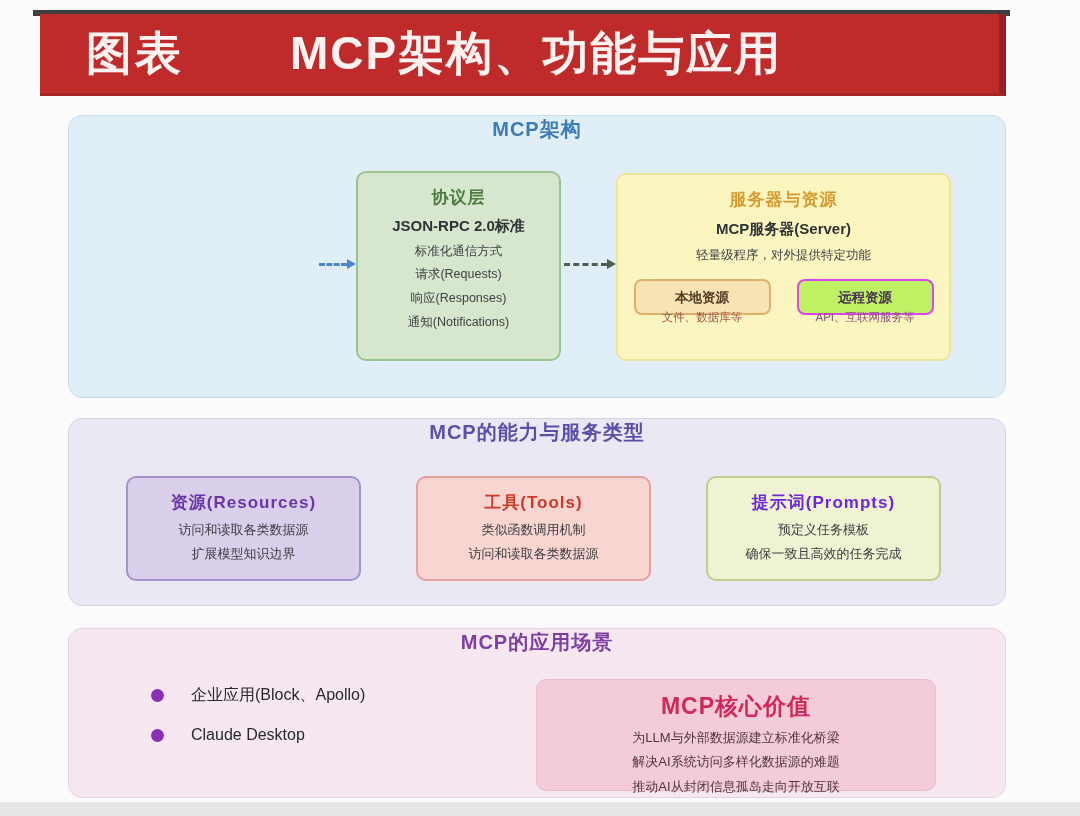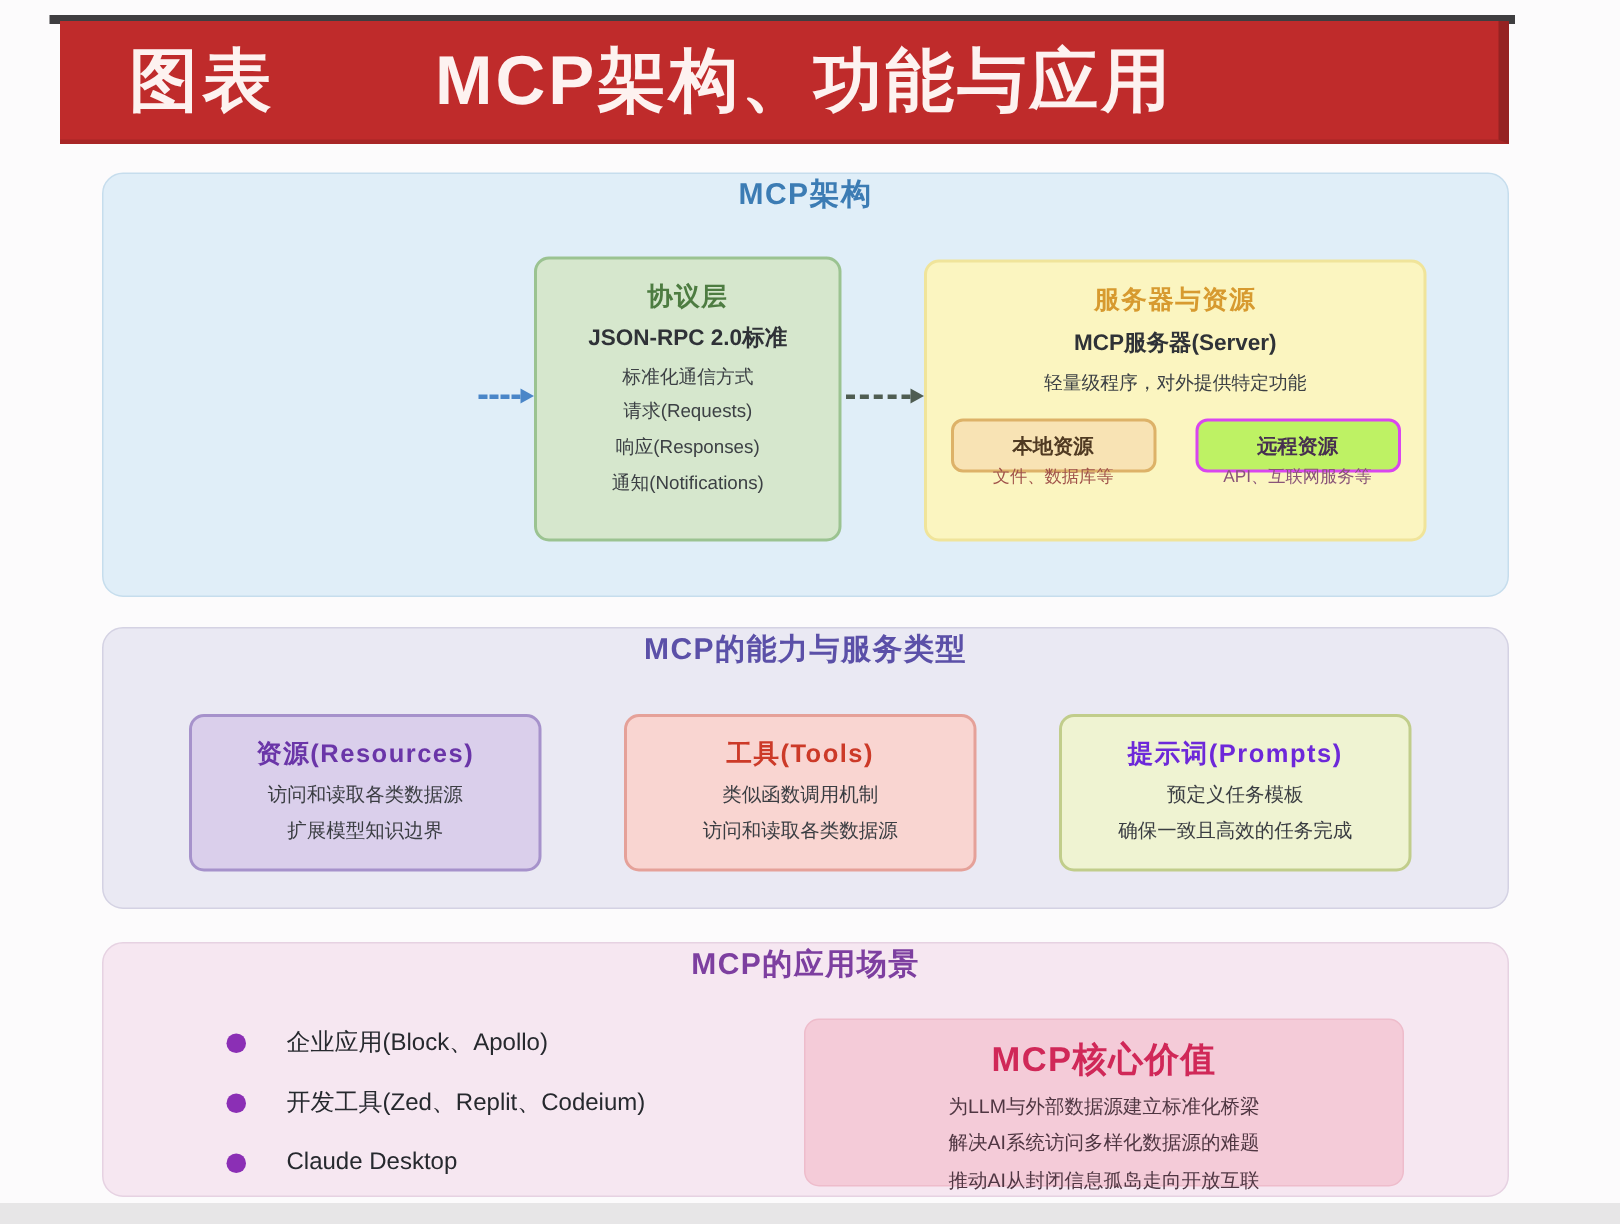--- a/index.html
+++ b/index.html
@@ -151,24 +151,20 @@
   <section class="sec sec-app">
     <div class="sec-title app-title">MCP的应用场景</div>
 
     <ul class="bullets">
       <li>
         <span class="bullet-dot"></span>
         <span class="bullet-text">企业应用(Block、Apollo)</span>
       </li>
       <li>
         <span class="bullet-dot"></span>
-        <span class="bullet-text">开发工具(Zed、Replit、Codeium)</span>
-      </li>
-      <li>
-        <span class="bullet-dot"></span>
         <span class="bullet-text">Claude Desktop</span>
       </li>
     </ul>
 
     <div class="card core-card">
       <div class="core-title">MCP核心价值</div>
       <div class="ln">为LLM与外部数据源建立标准化桥梁</div>
       <div class="ln">解决AI系统访问多样化数据源的难题</div>
       <div class="ln">推动AI从封闭信息孤岛走向开放互联</div>
     </div>

